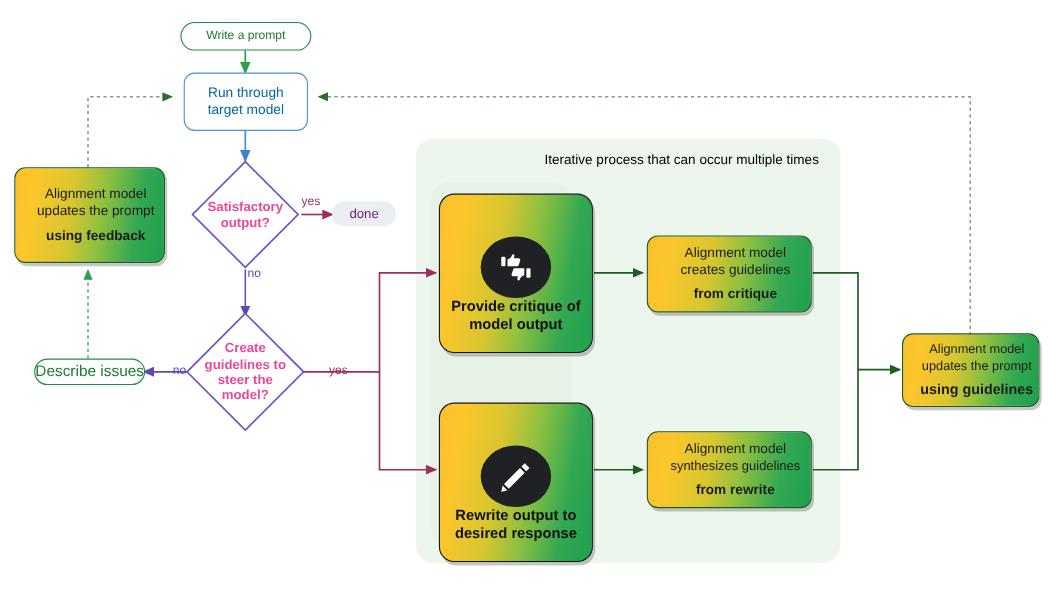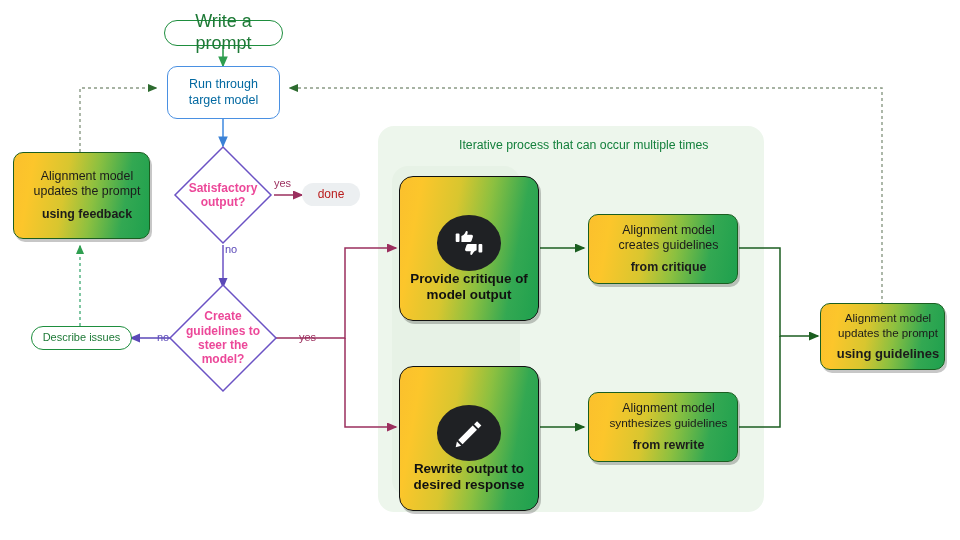--- a/index.html
+++ b/index.html
@@ -5,27 +5,27 @@
   html,body{margin:0;padding:0;background:#ffffff;}
   body{width:960px;height:540px;overflow:hidden;font-family:"Liberation Sans",sans-serif;}
   #stage{position:relative;width:960px;height:540px;background:#fff;}
 
   svg.layer{position:absolute;left:0;top:0;width:960px;height:540px;pointer-events:none;}
 
   .node{position:absolute;box-sizing:border-box;display:flex;align-items:center;justify-content:center;
         text-align:center;line-height:1.22;}
 
   
-  .pill{border:1.6px solid #1e8e3e;border-radius:999px;color:#1e7a37;background:#fff;font-size:18px;}
+  .pill{border:1.6px solid #1e8e3e;border-radius:999px;color:#1e7a37;background:#fff;font-size:11px;}
 
   
   .proc-blue{border:1.6px solid #4a90e2;border-radius:10px;color:#0369a1;background:#fff;font-size:12.5px;}
 
   
-  .done-pill{background:#eceff1;border-radius:999px;color:#b91c1c;font-size:12px;}
+  .done-pill{background:#eceff1;border-radius:999px;color:#701a75;font-size:12px;}
 
   
   .diamond{position:absolute;}
   .diamond .dlabel{position:absolute;left:0;top:0;width:100%;height:100%;display:flex;align-items:center;
         justify-content:center;text-align:center;color:#ec4899;font-size:12px;line-height:1.2;font-weight:bold;}
 
   
   .grad{background:linear-gradient(100deg,#fbc02d 0%,#fcc62b 14%,#d8c62f 38%,#8cc040 58%,#33a852 80%,#1ea04e 100%);
         border-radius:12px;color:#1b1b1b;}
   .grad-big{border:1.8px solid #111;border-radius:14px;}
@@ -39,21 +39,21 @@
 
   
   .bigcard{flex-direction:column;justify-content:flex-start;padding-top:38px;}
   .icon-circle{width:64px;height:64px;border-radius:50%;background:#1f2124;display:flex;align-items:center;
         justify-content:center;}
   .bigcap{margin-top:auto;margin-bottom:16px;font-size:13.4px;font-weight:700;line-height:1.25;color:#111;}
 
   
   #group-panel{position:absolute;background:#edf6ec;border-radius:16px;}
   #group-inner{position:absolute;background:#e7f2e6;border-radius:16px;}
-  #group-title{position:absolute;color:#15803d;font-size:12.3px;white-space:nowrap;}
+  #group-title{position:absolute;color:#000000;font-size:12.3px;white-space:nowrap;margin-left:36px;}
 
   
   .elabel{position:absolute;font-size:11px;white-space:nowrap;}
   .lab-purple{color:#5b49b8;padding-left:20px;}
   .lab-maroon{color:#9b2f5e;}
 </style>
 </head>
 <body>
 
 <div id="stage">
@@ -147,21 +147,21 @@
         <div>guidelines to</div>
         <div>steer the</div>
         <div>model?</div>
       </div>
     </div>
   </div>
 
   <div class="elabel lab-purple" style="left:137px;top:331px;">no</div>
   <div class="elabel lab-maroon" style="left:299px;top:331px;">yes</div>
 
-  <div class="node pill" style="left:31px;top:326px;width:101px;height:24px;font-size:11px;">
+  <div class="node pill" style="left:31px;top:326px;width:101px;height:24px;font-size:14px;">
     <span>Describe issues</span>
   </div>
 
   <div class="node grad grad-small card-shadow" style="left:13px;top:152px;width:137px;height:87px;">
     <div class="grad-txt">
       <span class="l1">Alignment model</span>
       <span class="l1">updates the prompt</span>
       <span class="l2">using feedback</span>
     </div>
   </div>

